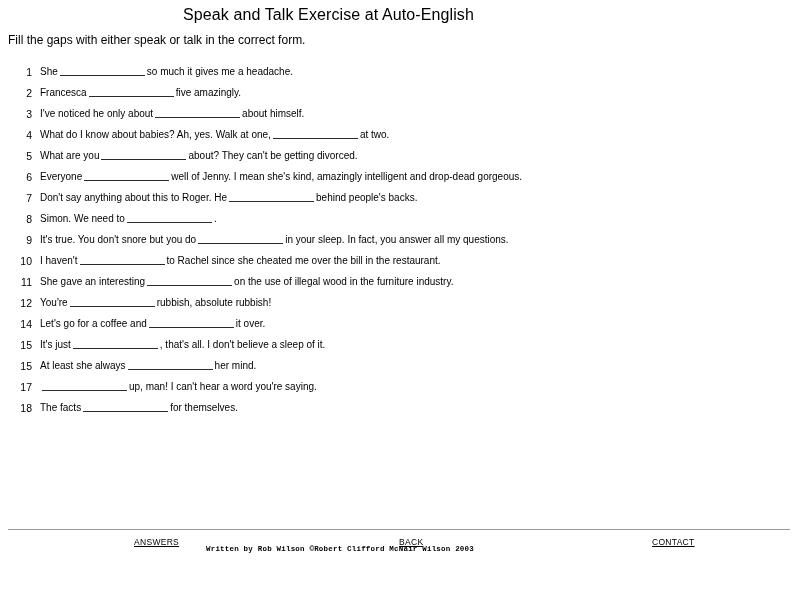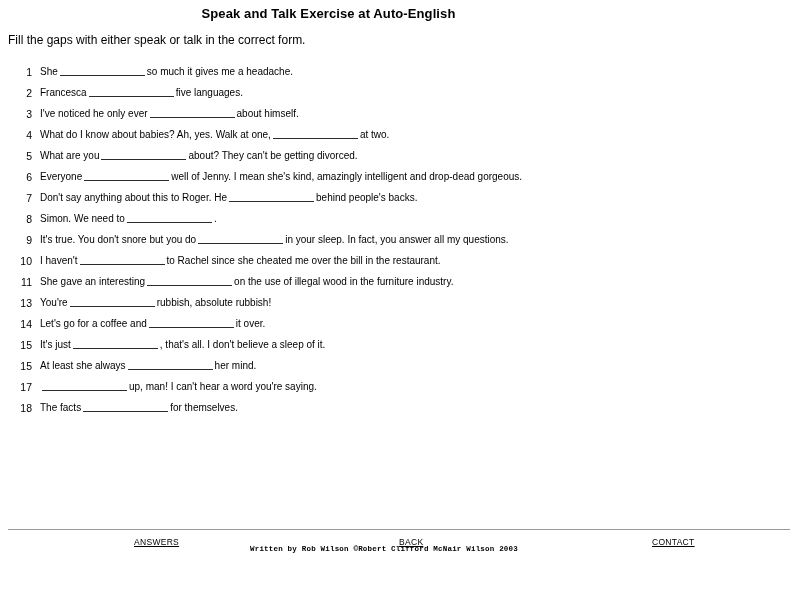--- a/index.html
+++ b/index.html
@@ -18,22 +18,22 @@
     -webkit-font-smoothing: antialiased;
   }
 
   
   .page-title {
     position: absolute;
     top: 6px;
     left: 0;
     width: 657px;
     text-align: center;
-    font-size: 13px;
-    font-weight: bold;
+    font-size: 16px;
+    font-weight: normal;
     letter-spacing: 0.1px;
   }
 
   
   .instruction {
     position: absolute;
     top: 33px;
     left: 8px;
     font-size: 12px;
     font-weight: normal;
@@ -123,42 +123,41 @@
     top: 545px;
     left: 0;
     width: 680px;
     text-align: center;
     font-family: "Liberation Mono", monospace;
     font-size: 7.5px;
     font-weight: bold;
     color: #000000;
     letter-spacing: 0.2px;
     white-space: nowrap;
-    padding-left: 44px;
   }
 </style>
 </head>
 <body>
 
 <div class="page-title">Speak and Talk Exercise at Auto-English</div>
 
 <div class="instruction">Fill the gaps with either speak or talk in the correct form.</div>
 
 <div class="exercise-list">
     <div class="exercise-item">
       <span class="item-number">1</span>
       <span class="item-text"><span>She</span><span class="gap"></span><span>so much it gives me a headache.</span></span>
     </div>
     <div class="exercise-item">
       <span class="item-number">2</span>
-      <span class="item-text"><span>Francesca</span><span class="gap"></span><span>five languages.</span></span>
+      <span class="item-text"><span>Francesca</span><span class="gap"></span><span>five amazingly.</span></span>
     </div>
     <div class="exercise-item">
       <span class="item-number">3</span>
-      <span class="item-text"><span>I've noticed he only ever</span><span class="gap"></span><span>about himself.</span></span>
+      <span class="item-text"><span>I've noticed he only about</span><span class="gap"></span><span>about himself.</span></span>
     </div>
     <div class="exercise-item">
       <span class="item-number">4</span>
       <span class="item-text"><span>What do I know about babies? Ah, yes. Walk at one,</span><span class="gap"></span><span>at two.</span></span>
     </div>
     <div class="exercise-item">
       <span class="item-number">5</span>
       <span class="item-text"><span>What are you</span><span class="gap"></span><span>about? They can't be getting divorced.</span></span>
     </div>
     <div class="exercise-item">
@@ -179,21 +178,21 @@
     </div>
     <div class="exercise-item">
       <span class="item-number">10</span>
       <span class="item-text"><span>I haven't</span><span class="gap"></span><span>to Rachel since she cheated me over the bill in the restaurant.</span></span>
     </div>
     <div class="exercise-item">
       <span class="item-number">11</span>
       <span class="item-text"><span>She gave an interesting</span><span class="gap"></span><span>on the use of illegal wood in the furniture industry.</span></span>
     </div>
     <div class="exercise-item">
-      <span class="item-number">13</span>
+      <span class="item-number">12</span>
       <span class="item-text"><span>You're</span><span class="gap"></span><span>rubbish, absolute rubbish!</span></span>
     </div>
     <div class="exercise-item">
       <span class="item-number">14</span>
       <span class="item-text"><span>Let's go for a coffee and</span><span class="gap"></span><span>it over.</span></span>
     </div>
     <div class="exercise-item">
       <span class="item-number">15</span>
       <span class="item-text"><span>It's just</span><span class="gap"></span><span>, that's all. I don't believe a sleep of it.</span></span>
     </div>

